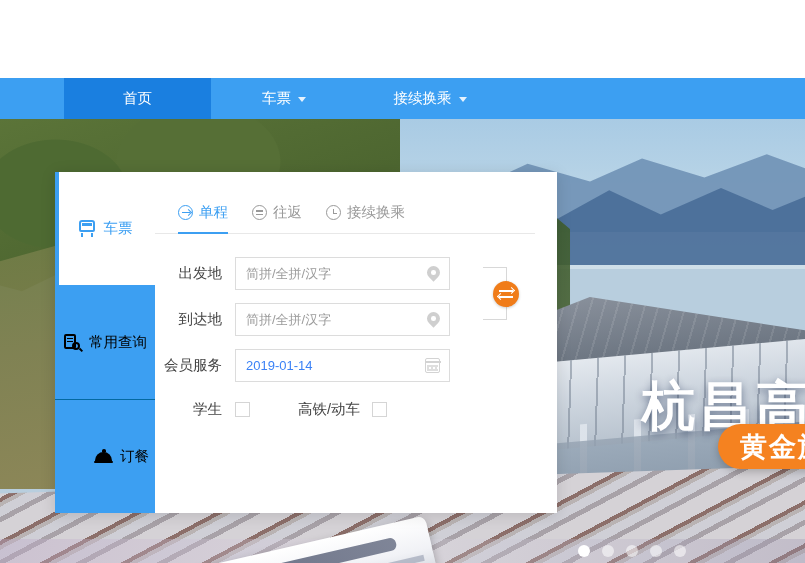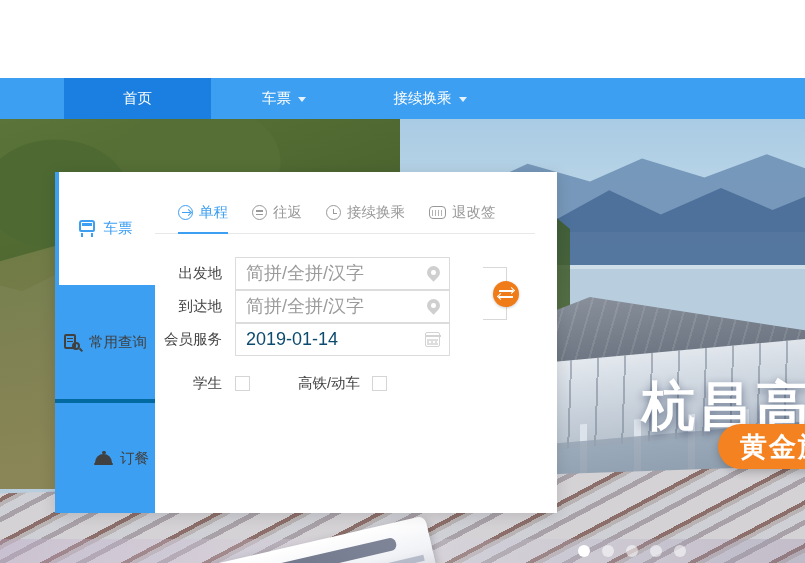--- a/index.html
+++ b/index.html
@@ -214,22 +214,22 @@
   }
   .card-side { width:100px; position:relative; flex:0 0 100px; }
   .side-item {
     height:128px; display:flex; align-items:center; justify-content:center; gap:7px;
     cursor:pointer; font-size:14.5px;
   }
   .side-item.first { height:113px; background:#fff; color:#3c9ff2; }
   .side-item.first::before {
     content:""; position:absolute; left:0; top:0; width:4px; height:113px; background:#3c9ff2;
   }
-  .side-item.blue { background:#3c9ff2; color:#404040; height:114px; }
-  .side-item.blue + .side-item.blue { border-top:4px solid #0369a1;padding-left:33px; }
+  .side-item.blue { background:#3c9ff2; color:#000000; height:114px; }
+  .side-item.blue + .side-item.blue { border-top:1px solid #0369a1;padding-left:33px; }
   .side-icon { width:19px; height:19px; flex:0 0 19px; position:relative; }
   
   .ic-train .body {
     position:absolute; left:1px; top:1px; width:16px; height:12px;
     border:2px solid currentColor; border-radius:3px 3px 2px 2px;
   }
   .ic-train .win {
     position:absolute; left:4px; top:4px; width:10px; height:3px; background:currentColor;
   }
   .ic-train .l1, .ic-train .l2 {
@@ -307,32 +307,32 @@
   .tab-ic.refund {
     border-radius:4px; width:17px; height:13px; flex:0 0 17px;
   }
   .tab-ic.refund::after {
     content:""; position:absolute; left:2px; top:3px; width:11px; height:6px;
     background:repeating-linear-gradient(90deg,currentColor 0 1.3px,rgba(0,0,0,0) 1.3px 3px);
     opacity:.75;
   }
 
   .form { padding:23px 0 0 0; }
-  .row { display:flex; align-items:center; position:relative; }
+  .row { display:flex; align-items:center; margin-bottom:13px; position:relative; }
   .lbl {
     width:80px; text-align:right; padding-right:13px;
     font-size:14.5px; color:#444; flex:0 0 80px; white-space:nowrap;
   }
   .field {
     position:relative; width:215px; height:33px;
     border:1px solid #dcdcdc; background:#fff;
   }
   .field input {
     width:100%; height:100%; border:0; outline:0; background:transparent;
-    padding:0 30px 0 10px; font-size:18px; color:#0c4a6e;
+    padding:0 30px 0 10px; font-size:13px; color:#3b82f6;
     font-family:"Liberation Sans","DejaVu Sans",sans-serif;
   }
   .field input::placeholder { color:#9b9b9b; }
   .pin {
     position:absolute; right:9px; top:8px; width:13px; height:16px; pointer-events:none;
   }
   .pin .p {
     position:absolute; left:0; top:0; width:13px; height:13px;
     background:#cfcfcf; border-radius:50% 50% 50% 0; transform:rotate(-45deg);
   }
@@ -488,24 +488,20 @@
           <span>单程</span>
         </div>
         <div class="tab">
           <span class="tab-ic round"></span>
           <span>往返</span>
         </div>
         <div class="tab">
           <span class="tab-ic transfer"></span>
           <span>接续换乘</span>
         </div>
-        <div class="tab">
-          <span class="tab-ic refund"></span>
-          <span>退改签</span>
-        </div>
       </div>
 
       <div class="form">
 
         <div class="row">
           <div class="lbl">出发地</div>
           <div class="field">
             <input type="text" placeholder="简拼/全拼/汉字" style="">
             <span class="pin">
                 <i class="p"></i>

